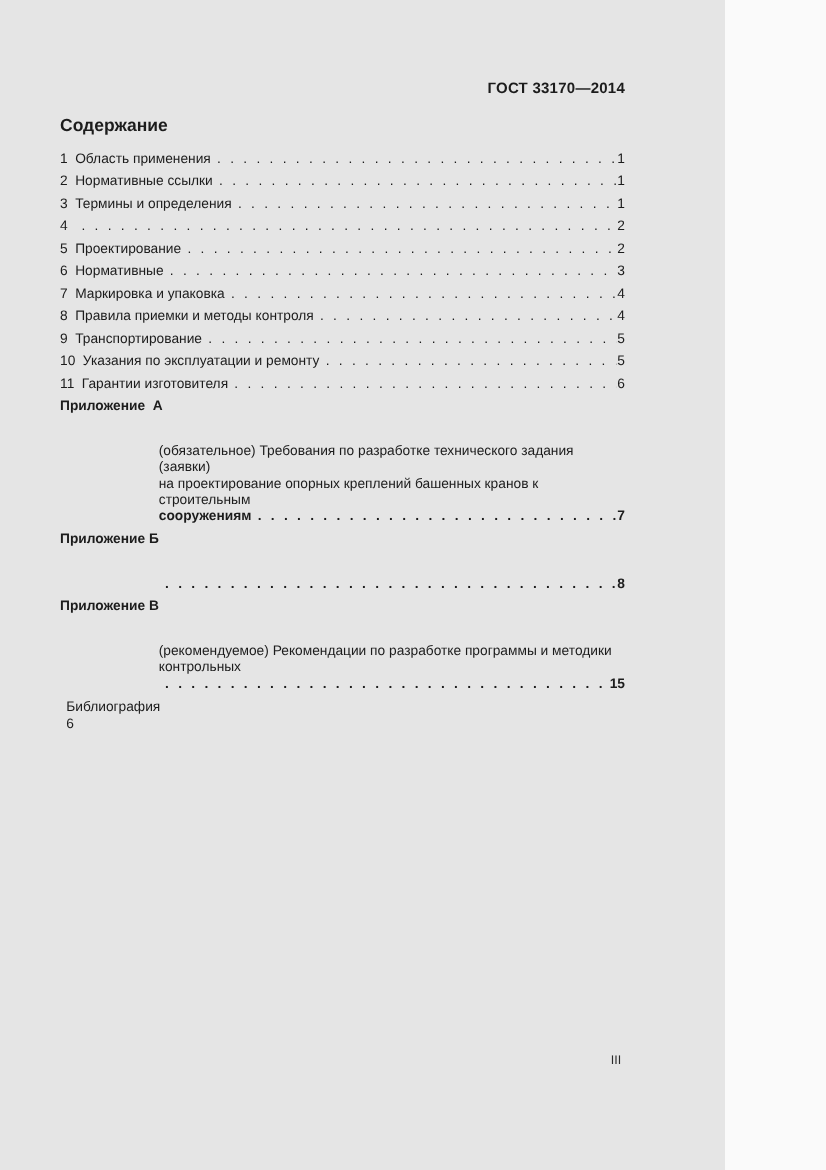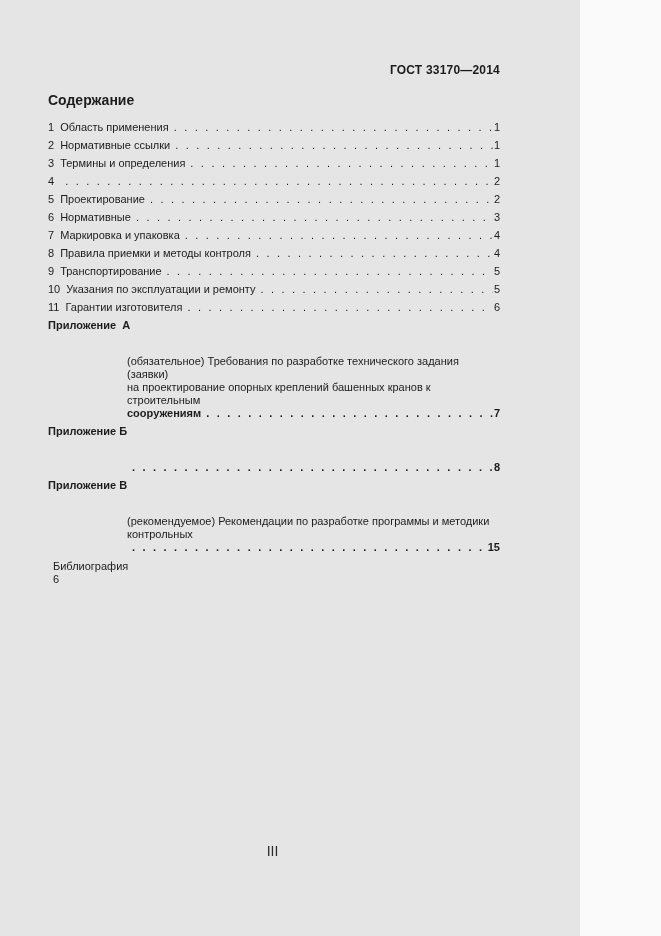--- a/index.html
+++ b/index.html
@@ -87,22 +87,22 @@
     align-items: baseline;
     line-height: 13px;
     margin-top: 6px;
     flex-direction: column;
   }
   .footer {
     position: absolute;
     top: 843px;
     left: 48px;
     right: 83px;
-    text-align: center;
-    font-size: 14px;
+    text-align: right;
+    font-size: 10px;
     color: #2a2a2a;
   }
 </style>
 </head>
 <body>
 
 <div class="page">
 
   <div class="header">
     <span>ГОСТ 33170—2014</span>

